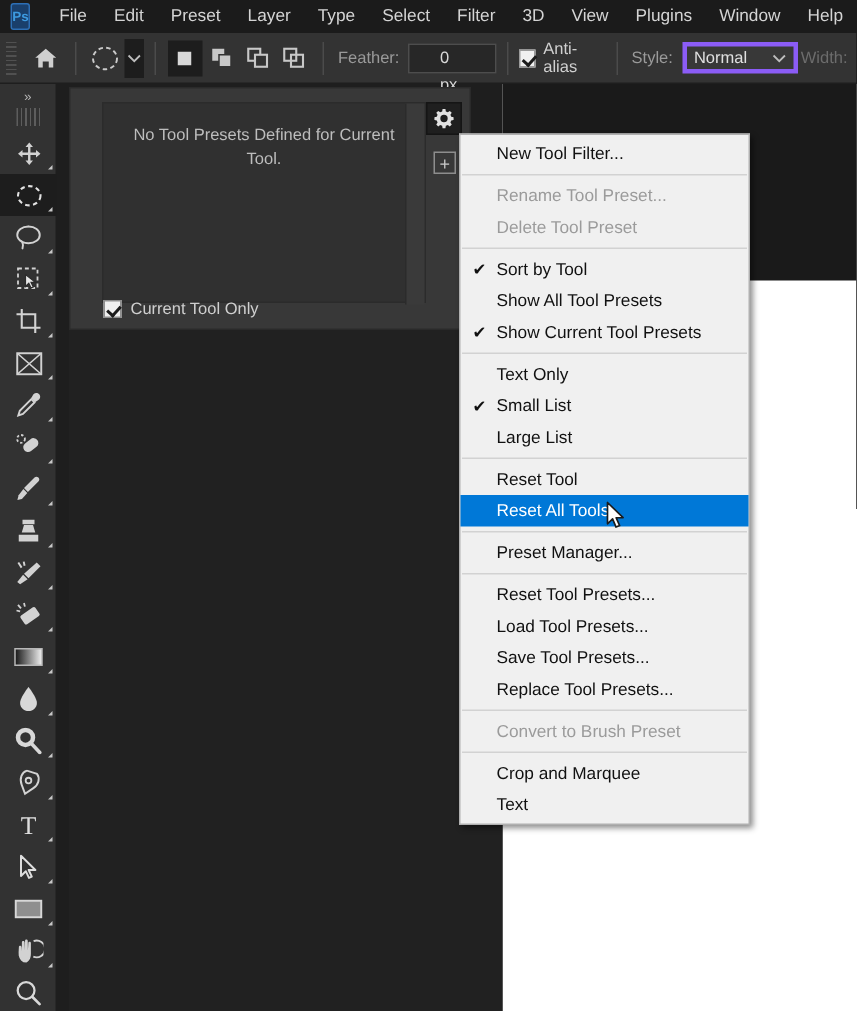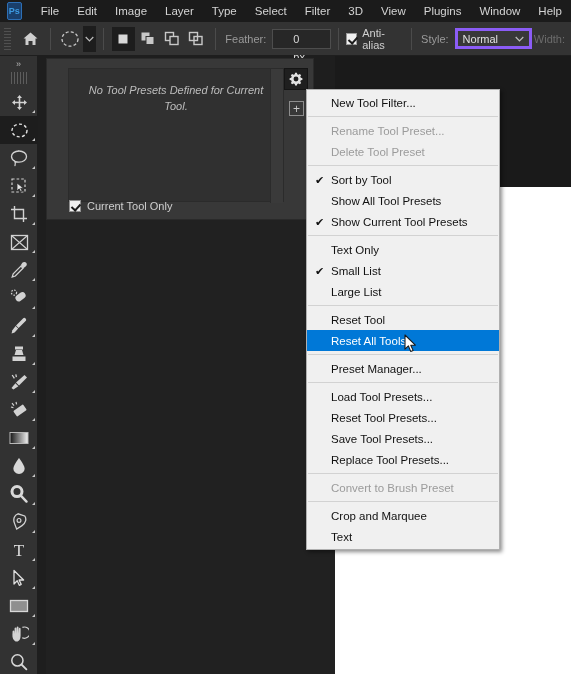--- a/index.html
+++ b/index.html
@@ -109,21 +109,21 @@
   .panel-leftstub {
     position: absolute; left: 46px; top: 58px; width: 11px; height: 30px;
     background: #2b2b2b;
   }
   .presets-list {
     position: absolute; left: 21px; top: 9px; width: 216px; height: 134px;
     background: #303030; border: 1px solid #2b2b2b;
   }
   .presets-empty {
     color: #bdbdbd; font-size: 11px; text-align: center;
-    padding: 13px 14px 0; line-height: 16px; font-style: italic;
+    padding: 13px 14px 0; line-height: 16px;
   }
   .presets-scroll {
     position: absolute; right: 0; top: 0; width: 13px; height: 134px;
     background: #3a3a3a; border-left: 1px solid #2b2b2b;
   }
   .cto-row {
     position: absolute; left: 22px; bottom: 7px; display: flex; align-items: center;
   }
   .cto-cbx {
     width: 12px; height: 12px; background: #f0f0f0; border: 1px solid #8f8f8f;
@@ -195,21 +195,21 @@
 
   <div class="doc-area"></div>
   <div class="doc-dark-top"></div>
   <div class="workspace-dark"></div>
   <div class="workspace-dark2"></div>
 
   <div class="menubar">
     <div class="ps-logo">Ps</div>
     <div class="menu-item">File</div>
     <div class="menu-item">Edit</div>
-    <div class="menu-item">Image</div>
+    <div class="menu-item">Preset</div>
     <div class="menu-item">Layer</div>
     <div class="menu-item">Type</div>
     <div class="menu-item">Select</div>
     <div class="menu-item">Filter</div>
     <div class="menu-item">3D</div>
     <div class="menu-item">View</div>
     <div class="menu-item">Plugins</div>
     <div class="menu-item">Window</div>
     <div class="menu-item">Help</div>
   </div>
@@ -501,22 +501,22 @@
       <span class="check">✔</span>
       <span>Small List</span>
     </div>
     <div class="ctx-item">Large List</div>
     <div class="ctx-sep"></div>
     <div class="ctx-item">Reset Tool</div>
     <div class="ctx-item selected">Reset All Tools</div>
     <div class="ctx-sep"></div>
     <div class="ctx-item">Preset Manager...</div>
     <div class="ctx-sep"></div>
+    <div class="ctx-item">Reset Tool Presets...</div>
     <div class="ctx-item">Load Tool Presets...</div>
-    <div class="ctx-item">Reset Tool Presets...</div>
     <div class="ctx-item">Save Tool Presets...</div>
     <div class="ctx-item">Replace Tool Presets...</div>
     <div class="ctx-sep"></div>
     <div class="ctx-item disabled">Convert to Brush Preset</div>
     <div class="ctx-sep"></div>
     <div class="ctx-item">Crop and Marquee</div>
     <div class="ctx-item">Text</div>
   </div>
 
   <div class="cursor-arrow">

